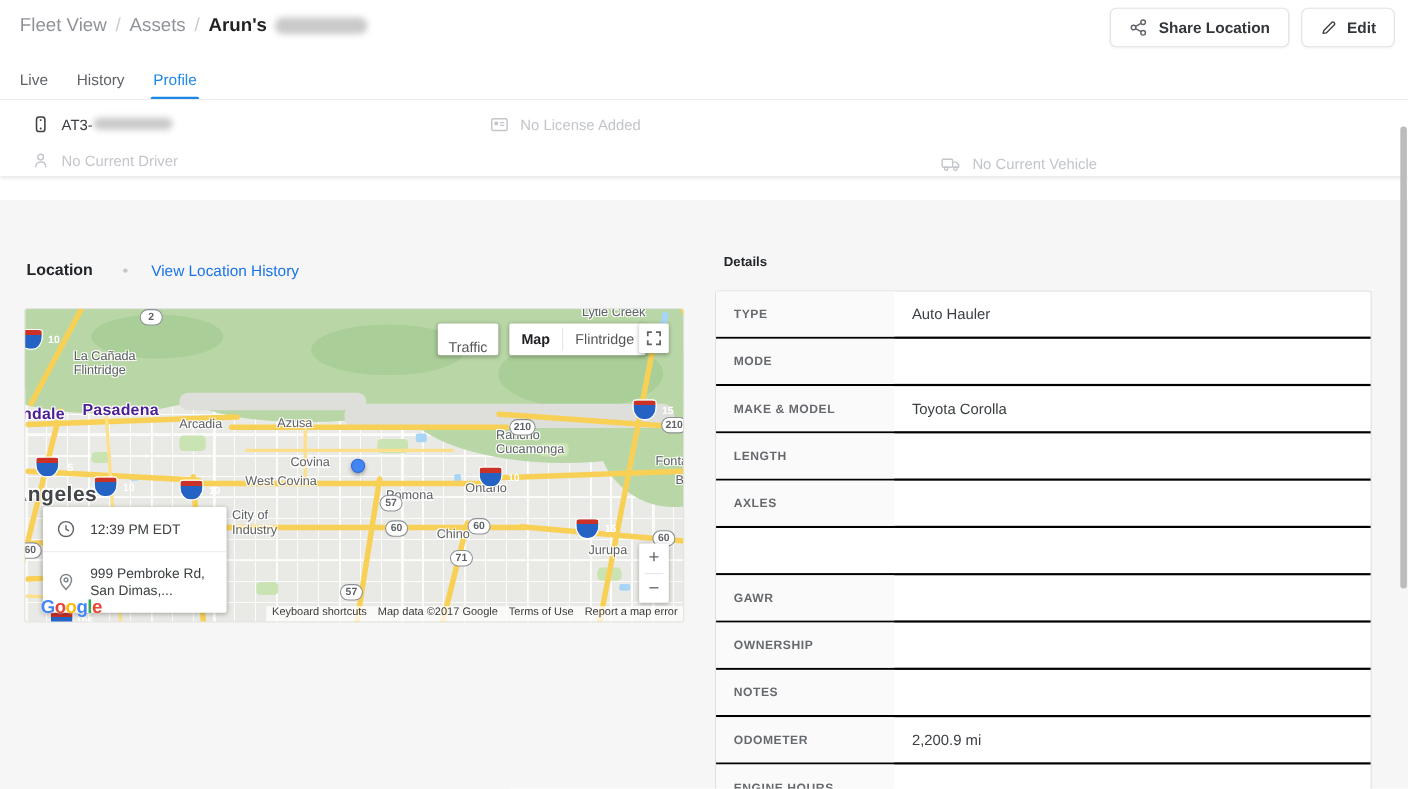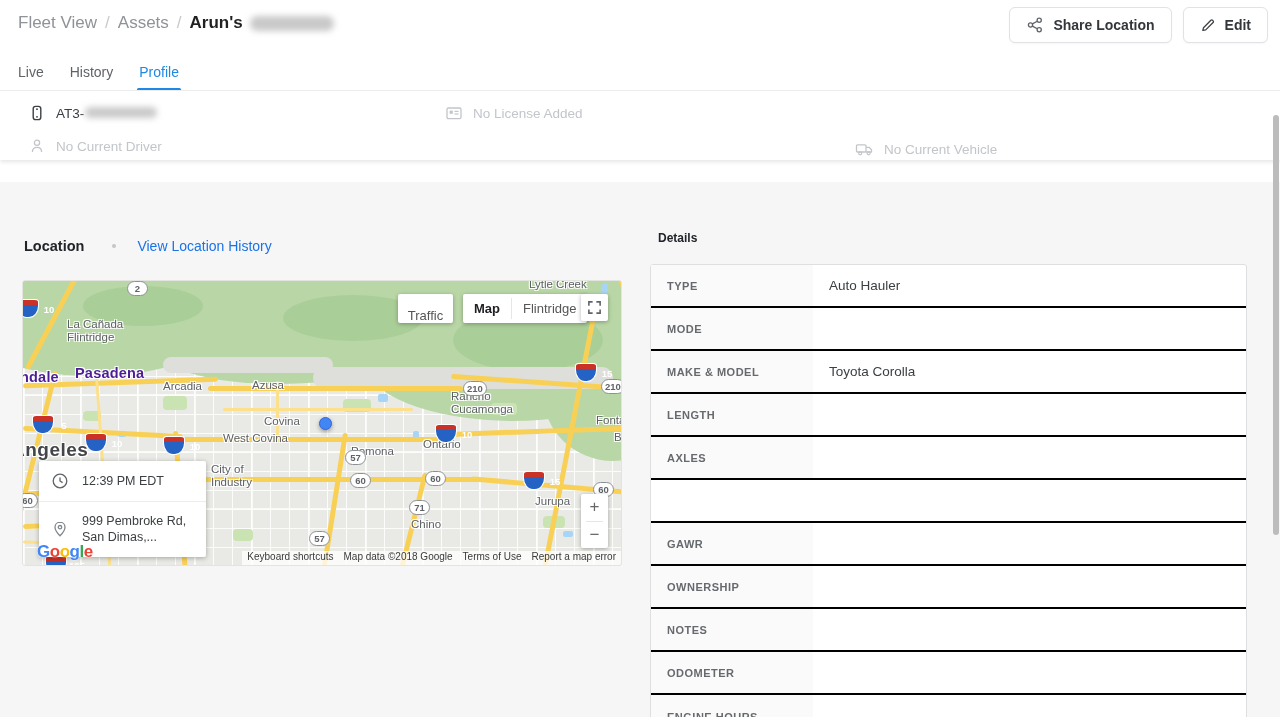--- a/index.html
+++ b/index.html
@@ -268,21 +268,21 @@
         <span class="mlab city" style="left: 241px; top: 134px;">Covina</span>
         <span class="mlab city" style="left: 200px; top: 151px;">West Covina</span>
         <span class="mlab city center" style="left: 428px; top: 109px;">Rancho
 Cucamonga</span>
         <span class="mlab city" style="left: 573px; top: 133px;">Fonta</span>
         <span class="mlab city" style="left: 591px; top: 150px;">Blc</span>
         <span class="mlab city" style="left: 400px; top: 157px;">Ontario</span>
         <span class="mlab city" style="left: 328px; top: 164px;">Pomona</span>
         <span class="mlab city center" style="left: 188px; top: 182px;">City of
 Industry</span>
-        <span class="mlab city" style="left: 388px; top: 199px; margin-top: 38px;">Chino</span>
+        <span class="mlab city" style="left: 374px; top: 199px;">Chino</span>
         <span class="mlab city" style="left: 512px; top: 214px;">Jurupa</span>
         <span class="mlab city" style="left: 73px; top: 258px;">Downey</span>
         <span class="mlab metro" style="left: -12px; top: 158px;">Angeles</span>
         <div class="sh-pill" style="left: 104px; top: 0px;">
           <b>2</b>
         </div>
         <div class="sh-i" style="left: -6px; top: 18px;">
           <b>10</b>
         </div>
         <div class="sh-i" style="left: 9px; top: 134px;">
@@ -372,21 +372,21 @@
         <span class="txt">999 Pembroke Rd,
 San Dimas,...</span>
       </div>
     </div>
 
     <div class="glogo"><span class="c1">G</span><span class="c2">o</span><span class="c3">o</span><span class="c4">g</span><span class="c5">l</span><span class="c6">e</span></div>
 
     <div class="attrib">
 
     <span>Keyboard shortcuts</span>
-        <span>Map data ©2018 Google</span>
+        <span>Map data ©2017 Google</span>
         <span>Terms of Use</span>
         <span>Report a map error</span>
       </div>
   </div>
 
   <div class="details-title">Details</div>
   <div class="details-table">
 
   <div class="d-row">
       <div class="d-label">TYPE</div>
@@ -417,20 +417,21 @@
       <div class="d-row">
       <div class="d-label">OWNERSHIP</div>
       <div class="d-value"></div>
     </div>
       <div class="d-row">
       <div class="d-label">NOTES</div>
       <div class="d-value"></div>
     </div>
       <div class="d-row">
       <div class="d-label">ODOMETER</div>
+      <div class="d-value">2,200.9 mi</div>
     </div>
       <div class="d-row">
       <div class="d-label">ENGINE HOURS</div>
       <div class="d-value"></div>
     </div>
     </div>
 
   <div class="scrollbar">
     <div class="scroll-thumb"></div>
   </div>

